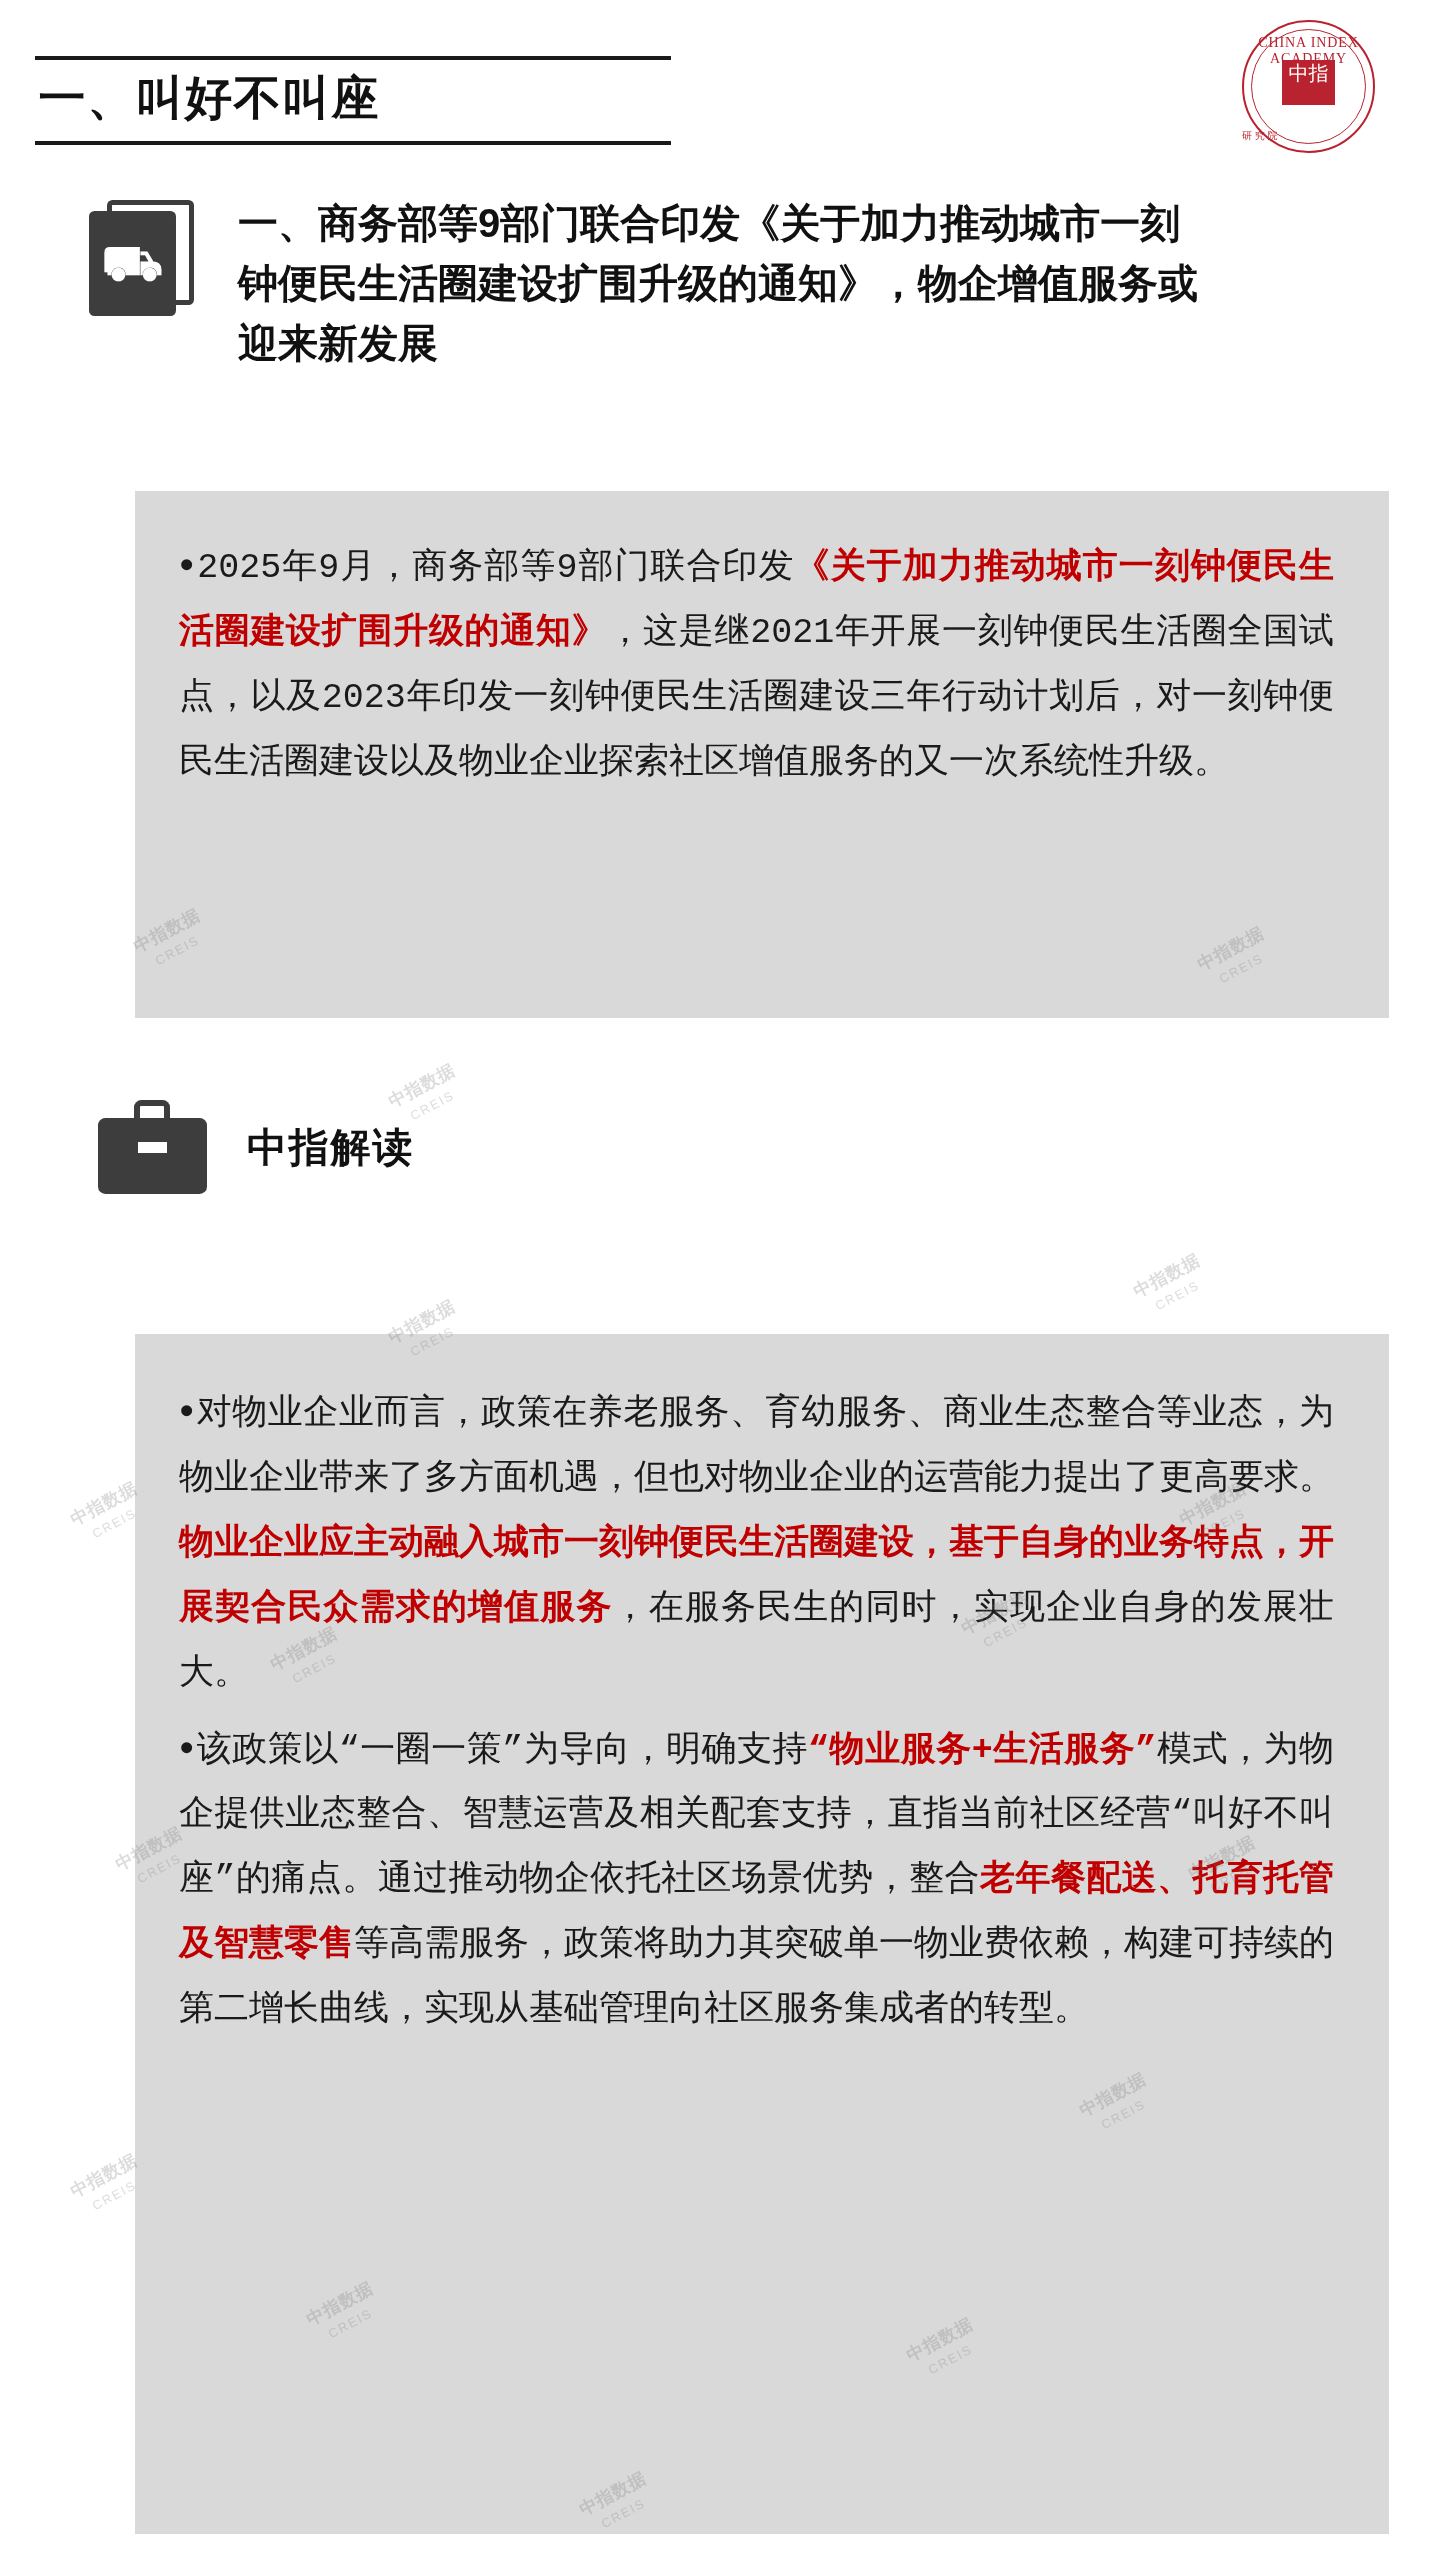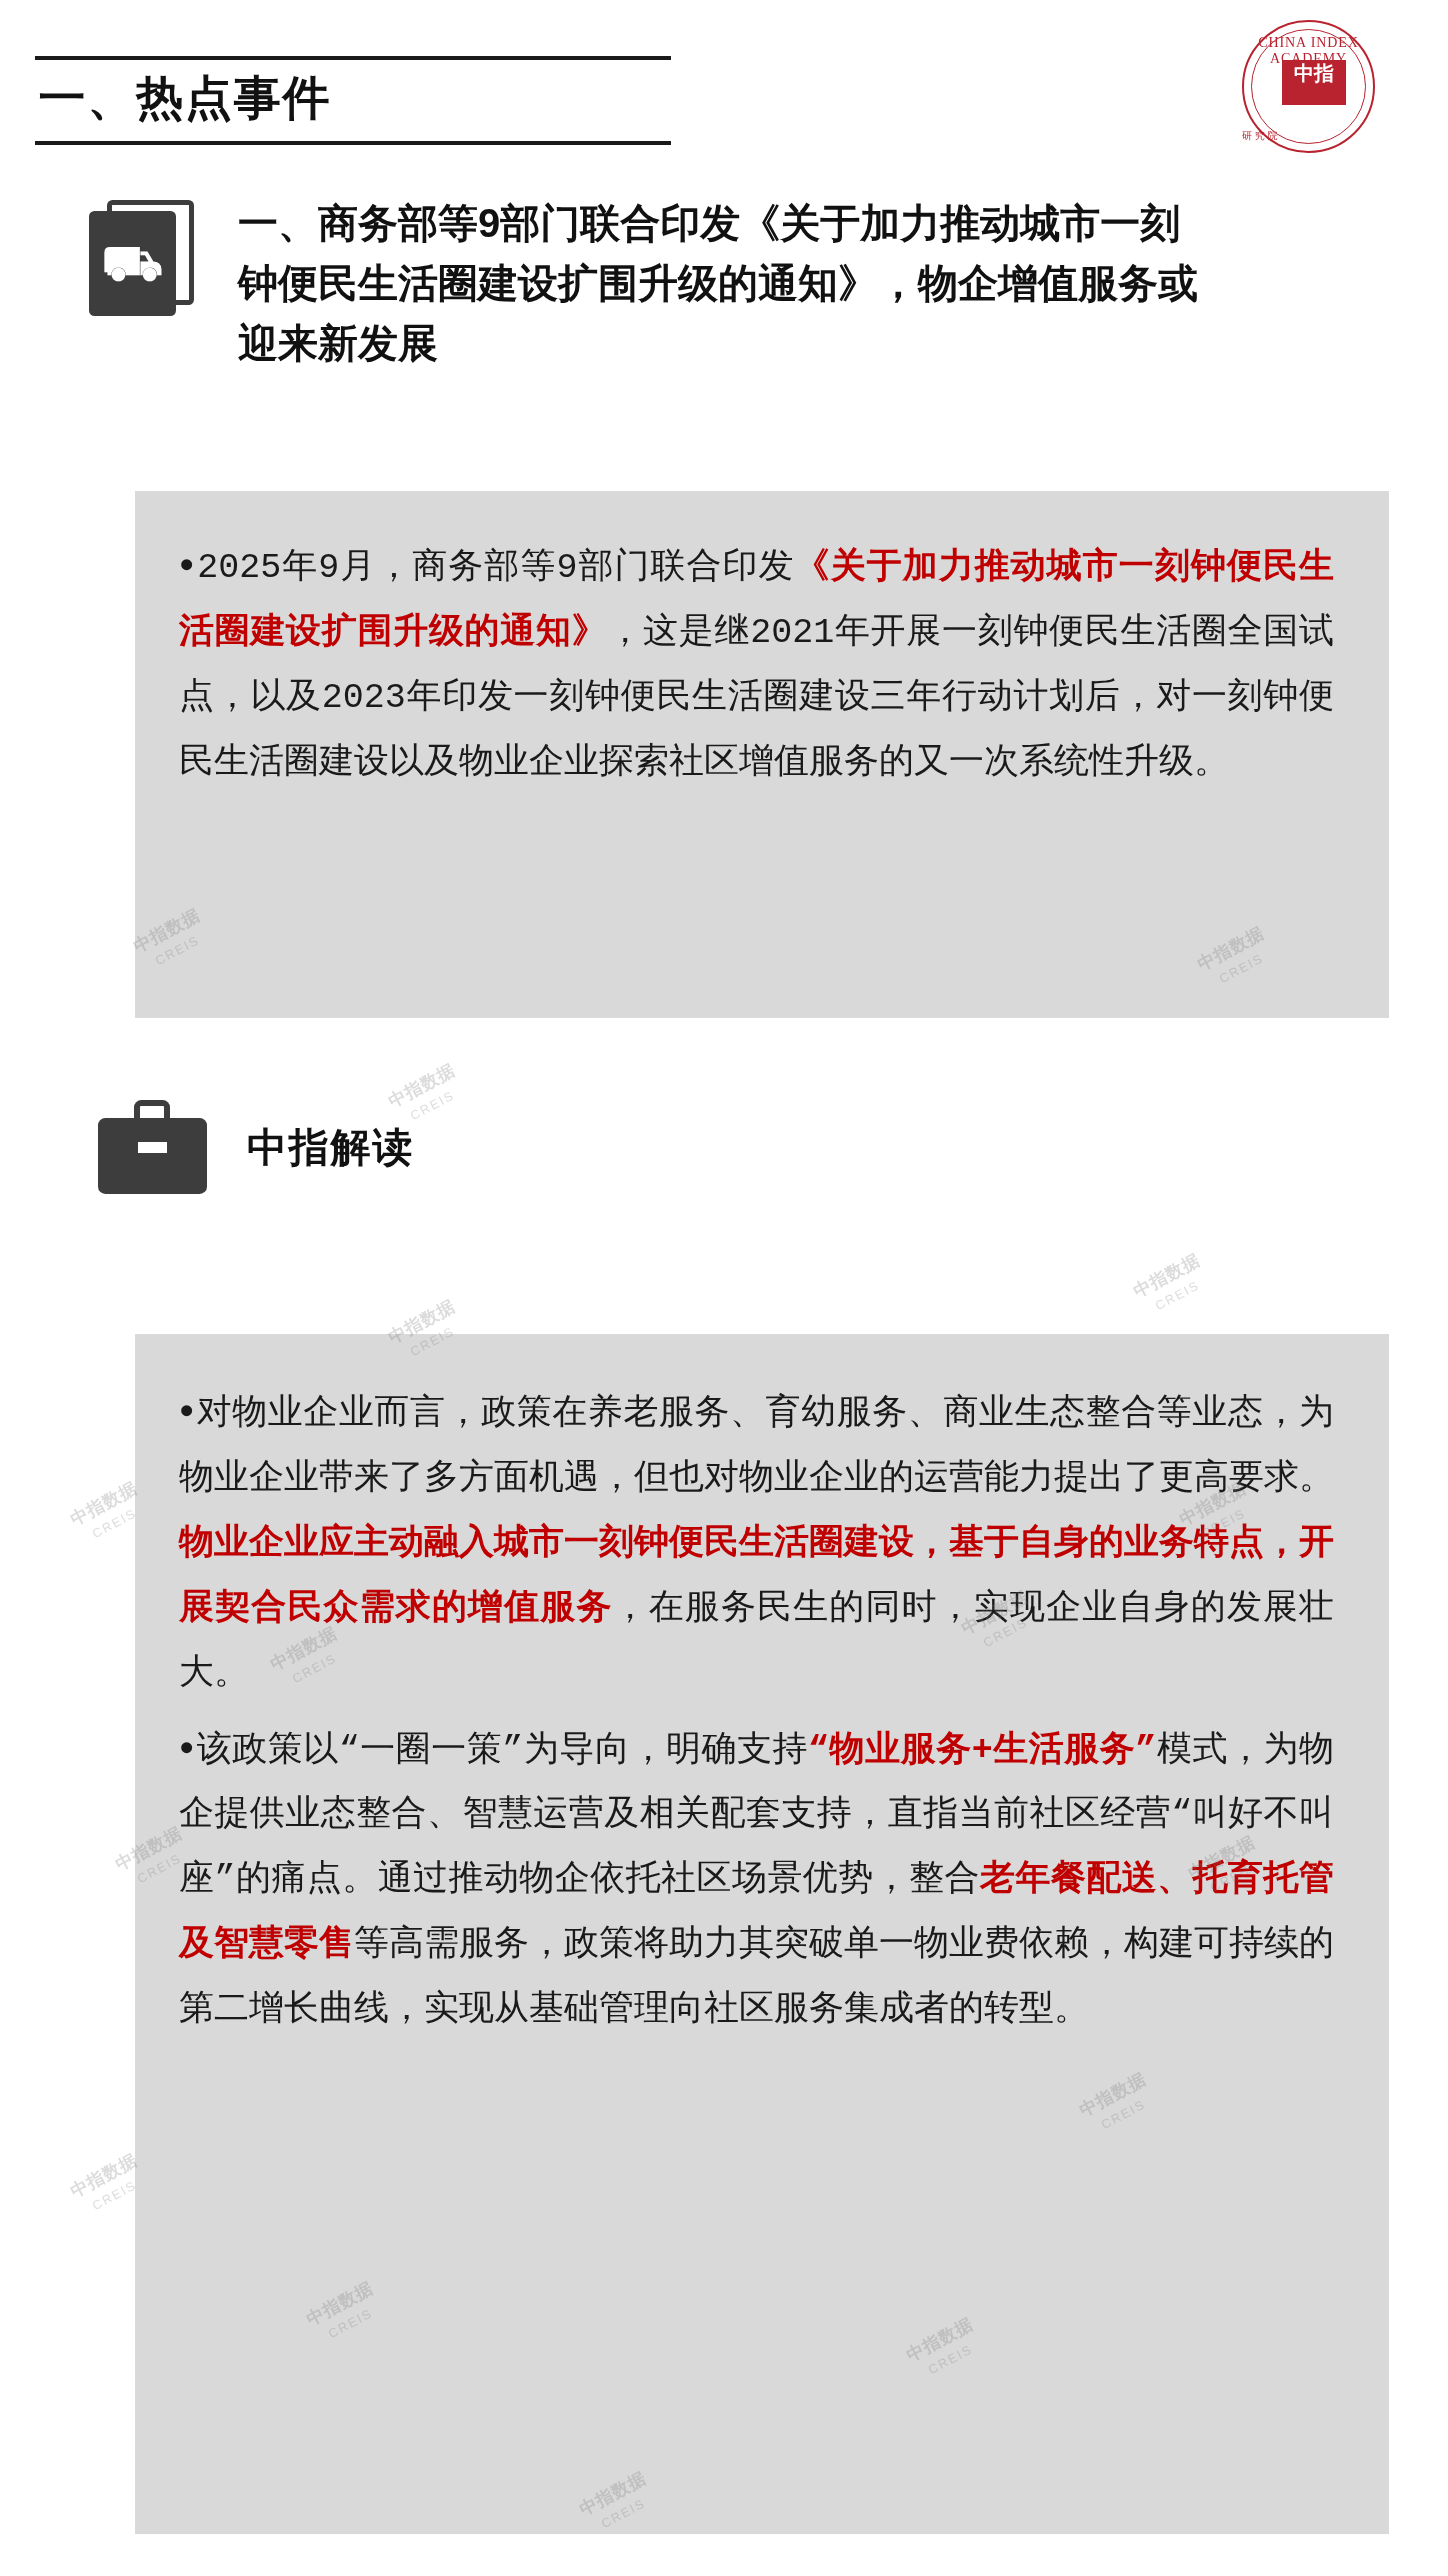--- a/index.html
+++ b/index.html
@@ -39,26 +39,26 @@
     width: 115px;
     height: 115px;
     border: 0.9px solid #b8232f;
     border-radius: 50%;
     box-sizing: border-box;
   }
   .logo-box {
     position: absolute;
     left: 40px;
     top: 40px;
-    width: 64px;
+    width: 53px;
     height: 45px;
     background: #b8232f;
     color: #fff;
     font-size: 20px;
-    font-weight: bold;
+    font-weight: normal;
     line-height: 22px;
     text-align: center;
     padding-top: 1.8px;
     box-sizing: border-box;
     letter-spacing: 0px;
   }
   .logo-top-text {
     position: absolute;
     left: 0;
     top: 14.5px;
@@ -284,21 +284,21 @@
 <div class="logo-wrap">
   <div class="logo-circle"></div>
   <div class="logo-inner-ring"></div>
   <div class="logo-top-text">CHINA  INDEX  ACADEMY</div>
   <div class="logo-box">中指</div>
   <div class="logo-bottom-text">研究院</div>
 </div>
 
 <div class="section-header">
   <div class="rule-top"></div>
-  <div class="section-title">一、热点事件</div>
+  <div class="section-title">一、叫好不叫座</div>
   <div class="rule-bottom"></div>
 </div>
 
 <div class="headline-row">
   <div class="book-icon">
     <div class="back-page"></div>
     <div class="front-page"></div>
     <div class="glyph">⛟</div>
   </div>
   <div class="headline-text">一、商务部等9部门联合印发《关于加力推动城市一刻钟便民生活圈建设扩围升级的通知》，物企增值服务或迎来新发展</div>

